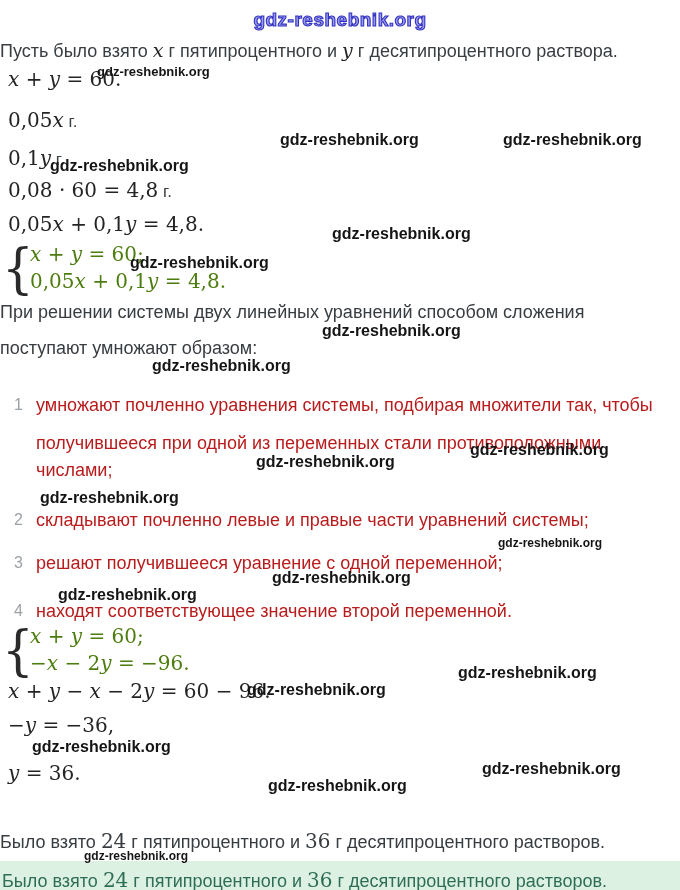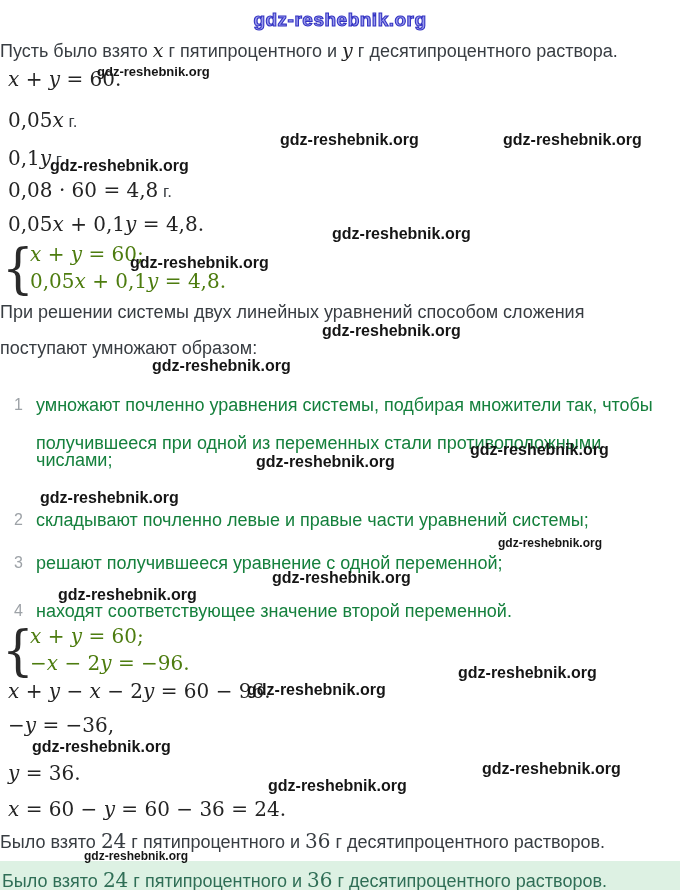--- a/index.html
+++ b/index.html
@@ -33,21 +33,21 @@
   .system .brace{position:absolute;left:2px;top:-4px;font-family:"DejaVu Serif",serif;
                  font-size:50px;font-weight:300;color:#2a2a2a;line-height:58px;
                  transform:scaleY(1.08);transform-origin:top;}
   .system .rows{margin-left:30px;}
   .system .math-row{font-family:"DejaVu Serif",serif;font-size:20px;color:#4d7c0f;
                     line-height:27px;white-space:nowrap;}
   .system .math-row i{font-style:italic;}
 
   
   .step-num{position:absolute;font-size:16px;color:#9da2a7;white-space:nowrap;}
-  .step-text{position:absolute;left:36px;font-size:18px;color:#15803d;white-space:nowrap;line-height:1.2;}
+  .step-text{position:absolute;left:36px;font-size:18px;color:#b91c1c;white-space:nowrap;line-height:1.2;}
 
   
   .mixed-num{font-family:"DejaVu Serif",serif;font-size:20px;}
   .conclusion{position:absolute;left:0;font-size:18px;color:#383d42;white-space:nowrap;}
   .answer-box{position:absolute;left:0;top:853px;width:680px;height:37px;
               background:var(--answer-bg,#ddf1e3);display:flex;align-items:center;}
   .answer-box .answer-line{font-size:18px;color:var(--answer-text,#2f6e56);
                            white-space:nowrap;padding-left:2px;}
   .answer-box .mixed-num{color:var(--answer-text,#2f6e56);}
 </style>
@@ -73,21 +73,21 @@
       <div class="math-row">0,05<i>x</i> + 0,1<i>y</i> = 4,8.</div>
     </div>
   </div>
 
   <div class="text" style="top:294px;">При решении системы двух линейных уравнений способом сложения</div>
   <div class="text" style="top:330px;">поступают умножают образом:</div>
 
   <div class="step-num" style="left:14px;top:388px;">1</div>
   <div class="step-text" style="top:387px;">умножают почленно уравнения системы, подбирая множители так, чтобы</div>
   <div class="step-text" style="top:425px;">получившееся при одной из переменных стали противоположными</div>
-  <div class="step-text" style="top:442px;text-align:center;">числами;</div>
+  <div class="step-text" style="top:452px;text-align:center;">числами;</div>
 
   <div class="step-num" style="left:14px;top:503px;">2</div>
   <div class="step-text" style="top:502px;">складывают почленно левые и правые части уравнений системы;</div>
 
   <div class="step-num" style="left:14px;top:546px;">3</div>
   <div class="step-text" style="top:545px;">решают получившееся уравнение с одной переменной;</div>
 
   <div class="step-num" style="left:14px;top:594px;">4</div>
   <div class="step-text" style="top:593px;">находят соответствующее значение второй переменной.</div>
 
@@ -95,21 +95,20 @@
     <span class="brace">{</span>
     <div class="rows">
       <div class="math-row"><i>x</i> + <i>y</i> = 60;</div>
       <div class="math-row">−<i>x</i> − 2<i>y</i> = −96.</div>
     </div>
   </div>
 
   <div class="math" style="top:671px;"><i>x</i> + <i>y</i> − <i>x</i> − 2<i>y</i> = 60 − 96.</div>
   <div class="math" style="top:705px;">−<i>y</i> = −36,</div>
   <div class="math" style="top:753px;"><i>y</i> = 36.</div>
-  <div class="math" style="top:789px;"><i>x</i> = 60 − <i>y</i> = 60 − 36 = 24.</div>
 
   <div class="conclusion" style="top:821px;"><span>Было взято </span><span class="mixed-num">24</span><span> г пятипроцентного и </span><span class="mixed-num">36</span><span> г десятипроцентного растворов.</span></div>
 
   <div class="answer-box">
     <div class="answer-line"><span>Было взято </span><span class="mixed-num">24</span><span> г пятипроцентного и </span><span class="mixed-num">36</span><span> г десятипроцентного растворов.</span></div>
   </div>
 
   <span class="wm sup" style="left:97px;top:57px;">gdz-reshebnik.org</span>
   <span class="wm" style="left:280px;top:123px;">gdz-reshebnik.org</span>
   <span class="wm" style="left:503px;top:123px;">gdz-reshebnik.org</span>

